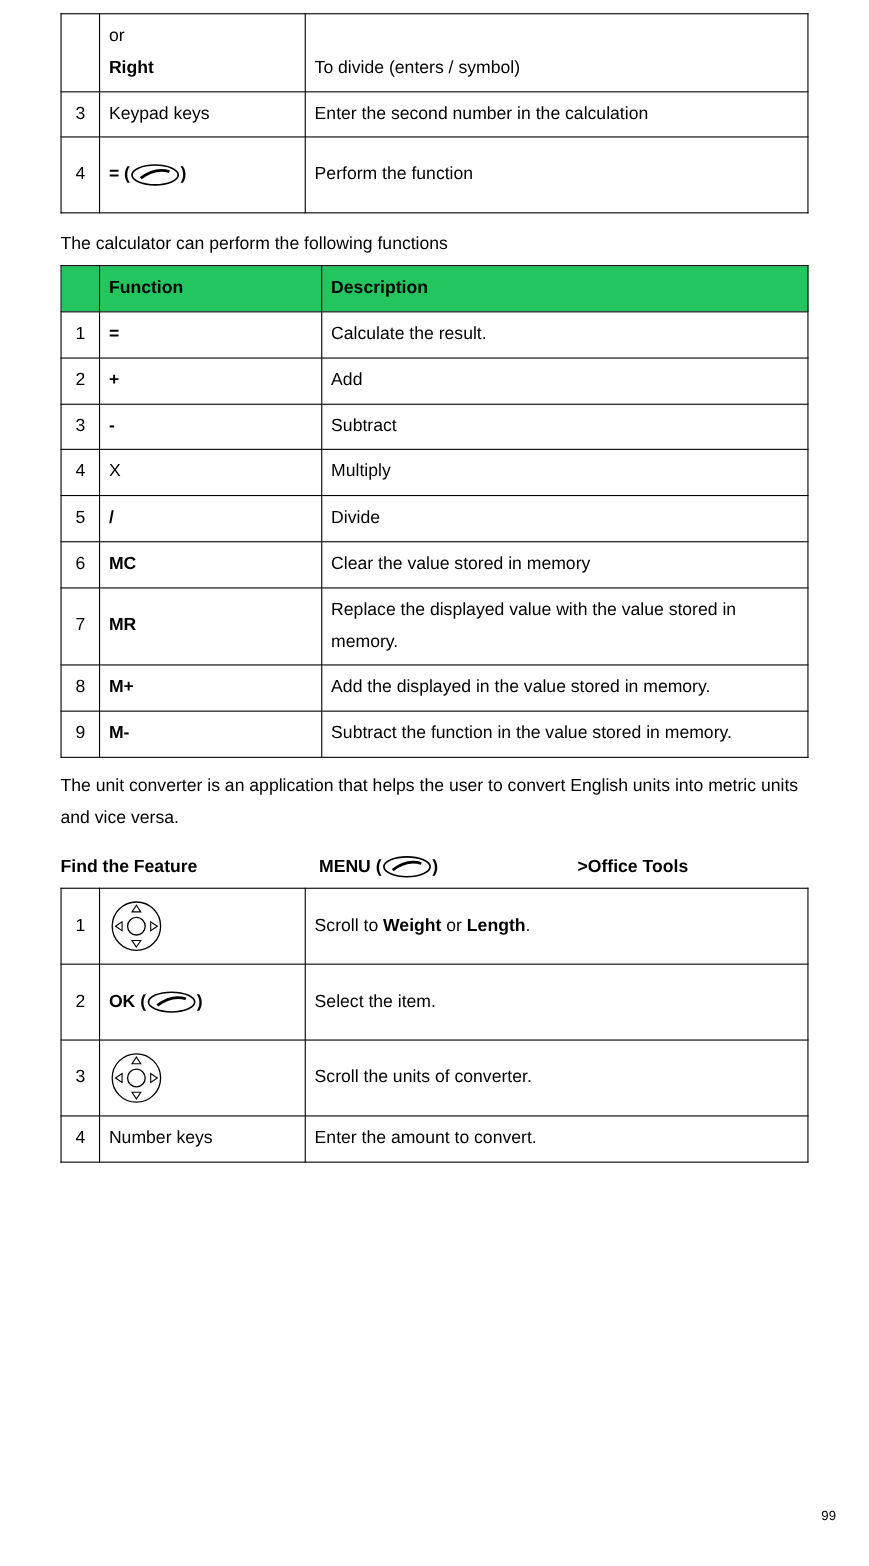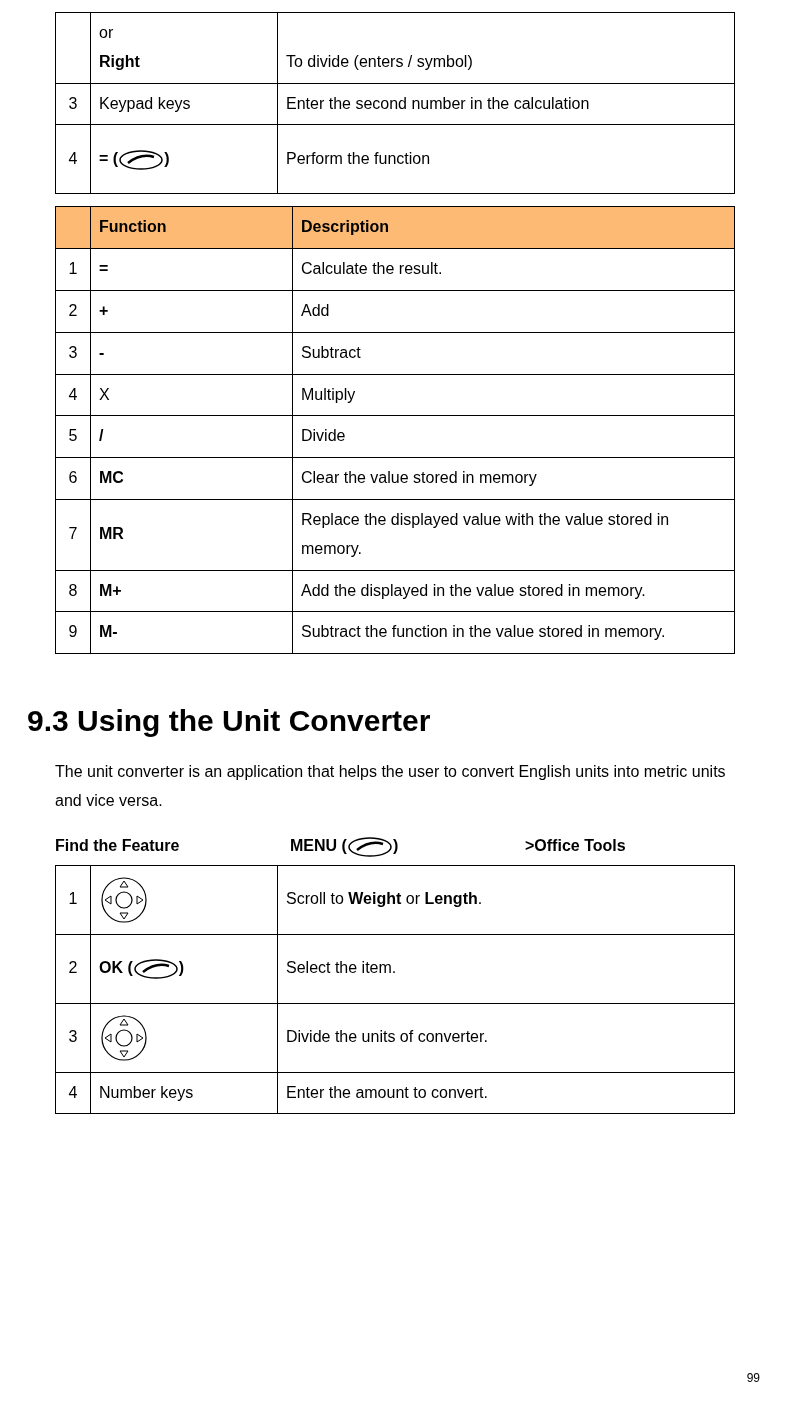--- a/index.html
+++ b/index.html
@@ -25,21 +25,21 @@
   td, th {
     border: 1px solid #000;
     padding: 6px 8px;
     text-align: left;
     vertical-align: middle;
     line-height: 1.8;
     font-size: 16px;
     font-weight: normal;
   }
   th {
-    background: #fdba74;
+    background: #22c55e;
     font-weight: bold;
   }
   .col-num { width: 26px; text-align: center; padding-left:4px; padding-right:4px;}
   .col-func { width: 185px; }
   .col-press { width: 170px; }
   .bold { font-weight: bold; }
   .intro { margin: 14px 0 4px 0; }
   h2 {
     font-size: 30px;
     font-weight: bold;
@@ -99,20 +99,21 @@
         <span class="bold">= (</span><svg class="softkey-icon" width="46" height="22" viewBox="0 0 46 22">
               <ellipse cx="23" cy="11" rx="21" ry="9" fill="none" stroke="#000" stroke-width="1.5"></ellipse>
               <path d="M10 14 Q23 4 36 8" fill="none" stroke="#000" stroke-width="2.5"></path>
             </svg><span class="bold">)</span>
       </td>
       <td>Perform the function</td>
     </tr>
   </tbody>
     </table>
 
+  <p class="intro">The calculator can perform the following functions</p>
 
   <table>
     <tbody>
         <tr>
       <th class="col-num"></th>
       <th class="col-func">Function</th>
       <th>Description</th>
     </tr>
     <tr>
           <td class="col-num">1</td>
@@ -155,21 +156,20 @@
           <td>Add the displayed in the value stored in memory.</td>
         </tr>
     <tr>
           <td class="col-num">9</td>
           <td class="col-func bold">M-</td>
           <td>Subtract the function in the value stored in memory.</td>
         </tr>
   </tbody>
     </table>
 
-  <h2>9.3  Using the Unit  Converter</h2>
 
   <p style="margin-top:6px;">The unit converter is an application that helps the user to convert English units into metric units and vice versa.</p>
 
   <div class="find-feature">
     <span class="lbl">Find the Feature</span>
     <span class="menu">
       <span>MENU (</span><svg class="softkey-icon" width="46" height="22" viewBox="0 0 46 22">
           <ellipse cx="23" cy="11" rx="21" ry="9" fill="none" stroke="#000" stroke-width="1.5"></ellipse>
           <path d="M10 14 Q23 4 36 8" fill="none" stroke="#000" stroke-width="2.5"></path>
         </svg><span>)</span>
@@ -210,21 +210,21 @@
       <td class="col-press">
         <svg class="nav-icon" width="50" height="50" viewBox="0 0 50 50">
               <circle cx="25" cy="25" r="22" fill="none" stroke="#000" stroke-width="1.2"></circle>
               <circle cx="25" cy="25" r="8" fill="none" stroke="#000" stroke-width="1.2"></circle>
               <polygon points="25,6 21,12 29,12" fill="none" stroke="#000" stroke-width="1"></polygon>
               <polygon points="25,44 21,38 29,38" fill="none" stroke="#000" stroke-width="1"></polygon>
               <polygon points="6,25 12,21 12,29" fill="none" stroke="#000" stroke-width="1"></polygon>
               <polygon points="44,25 38,21 38,29" fill="none" stroke="#000" stroke-width="1"></polygon>
             </svg>
       </td>
-      <td>Divide the units of converter.</td>
+      <td>Scroll the units of converter.</td>
     </tr>
     <tr>
       <td class="col-num">4</td>
       <td class="col-press">Number keys</td>
       <td>Enter the amount to convert.</td>
     </tr>
   </tbody>
     </table>
 
 </div>

